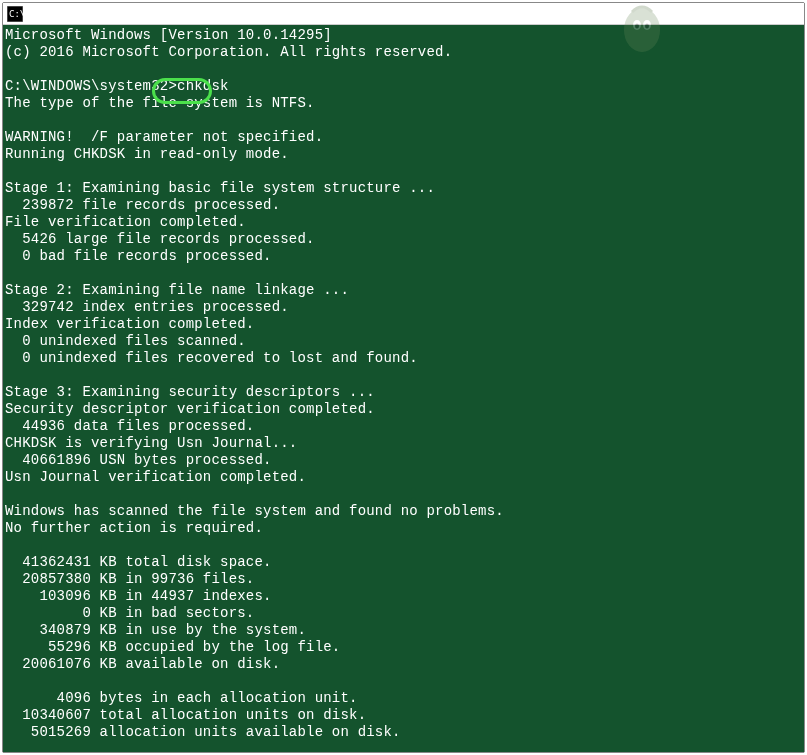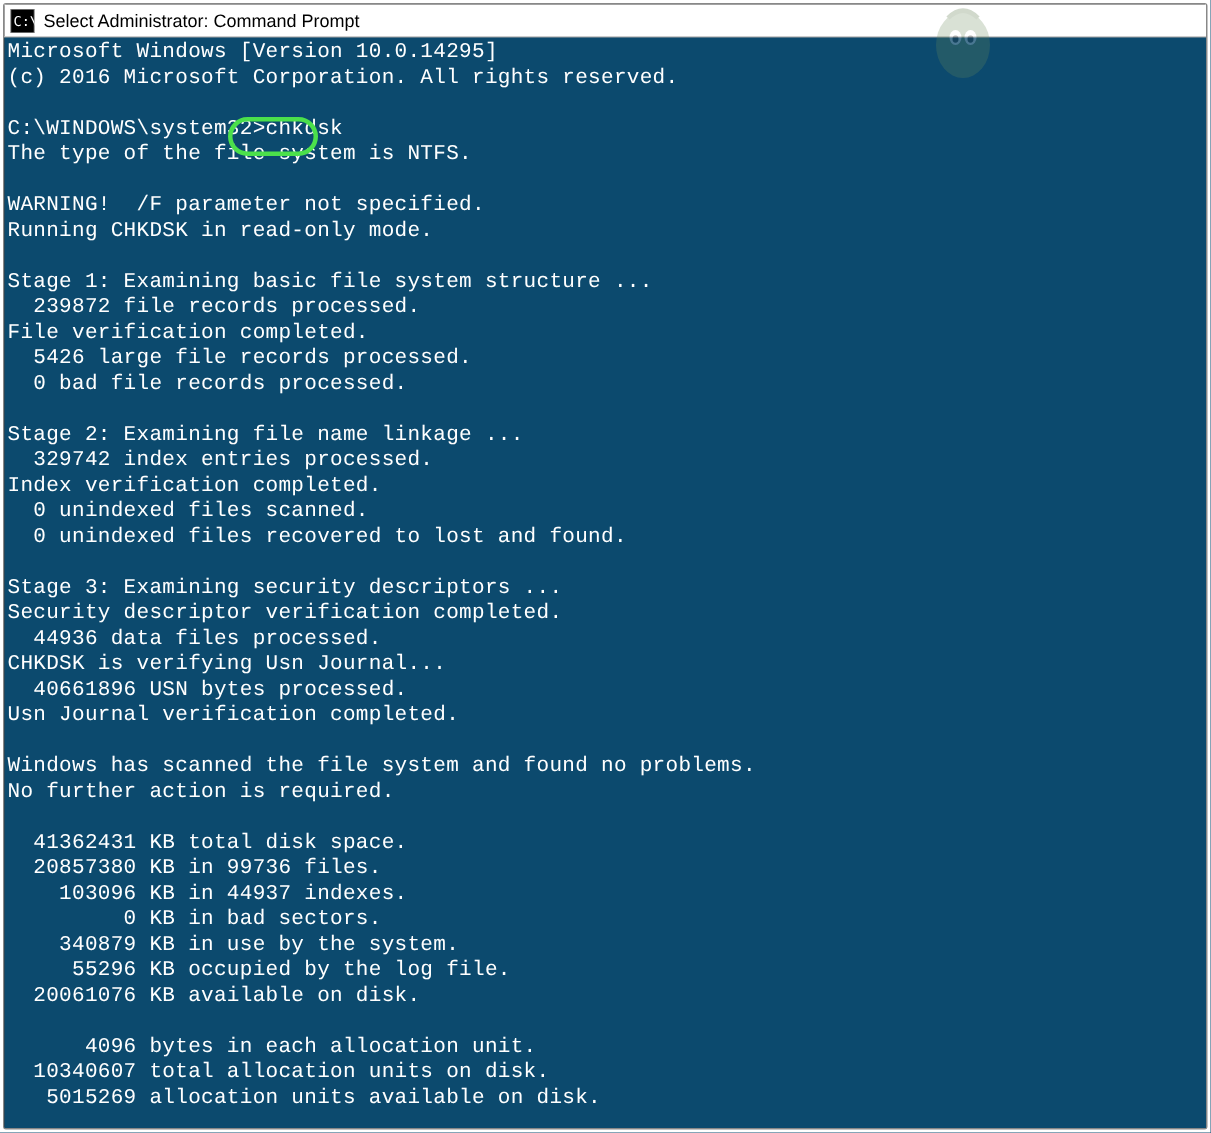--- a/index.html
+++ b/index.html
@@ -35,21 +35,21 @@
     .titlebar .tb-icon {
       width: 16px;
       height: 16px;
       margin-right: 6px;
       display: flex;
       align-items: center;
       justify-content: center;
     }
     .terminal {
       flex: 1;
-      background: #0c4a6e;
+      background: #14532d;
       color: #fff;
       font-size: 14px;
       line-height: 17px;
       padding: 2px 0 2px 2px;
       white-space: pre;
       overflow: hidden;
       letter-spacing: 0.2px;
     }
     .highlight-chkdsk {
       position: absolute;
@@ -76,21 +76,20 @@
 <body>
 
 <div class="window">
   <div class="titlebar">
     <span class="tb-icon">
       <svg viewBox="0 0 16 16">
         <rect x="0" y="0" width="16" height="16" fill="#000" stroke="#888" stroke-width="1"></rect>
         <text x="2" y="11" font-size="9" fill="#fff" font-family="monospace">C:\</text>
       </svg>
     </span>
-    <span>Select Administrator: Command Prompt</span>
   </div>
   <div class="terminal">Microsoft Windows [Version 10.0.14295]
 (c) 2016 Microsoft Corporation. All rights reserved.
 
 C:\WINDOWS\system32&gt;chkdsk
 The type of the file system is NTFS.
 
 WARNING!  /F parameter not specified.
 Running CHKDSK in read-only mode.
 

